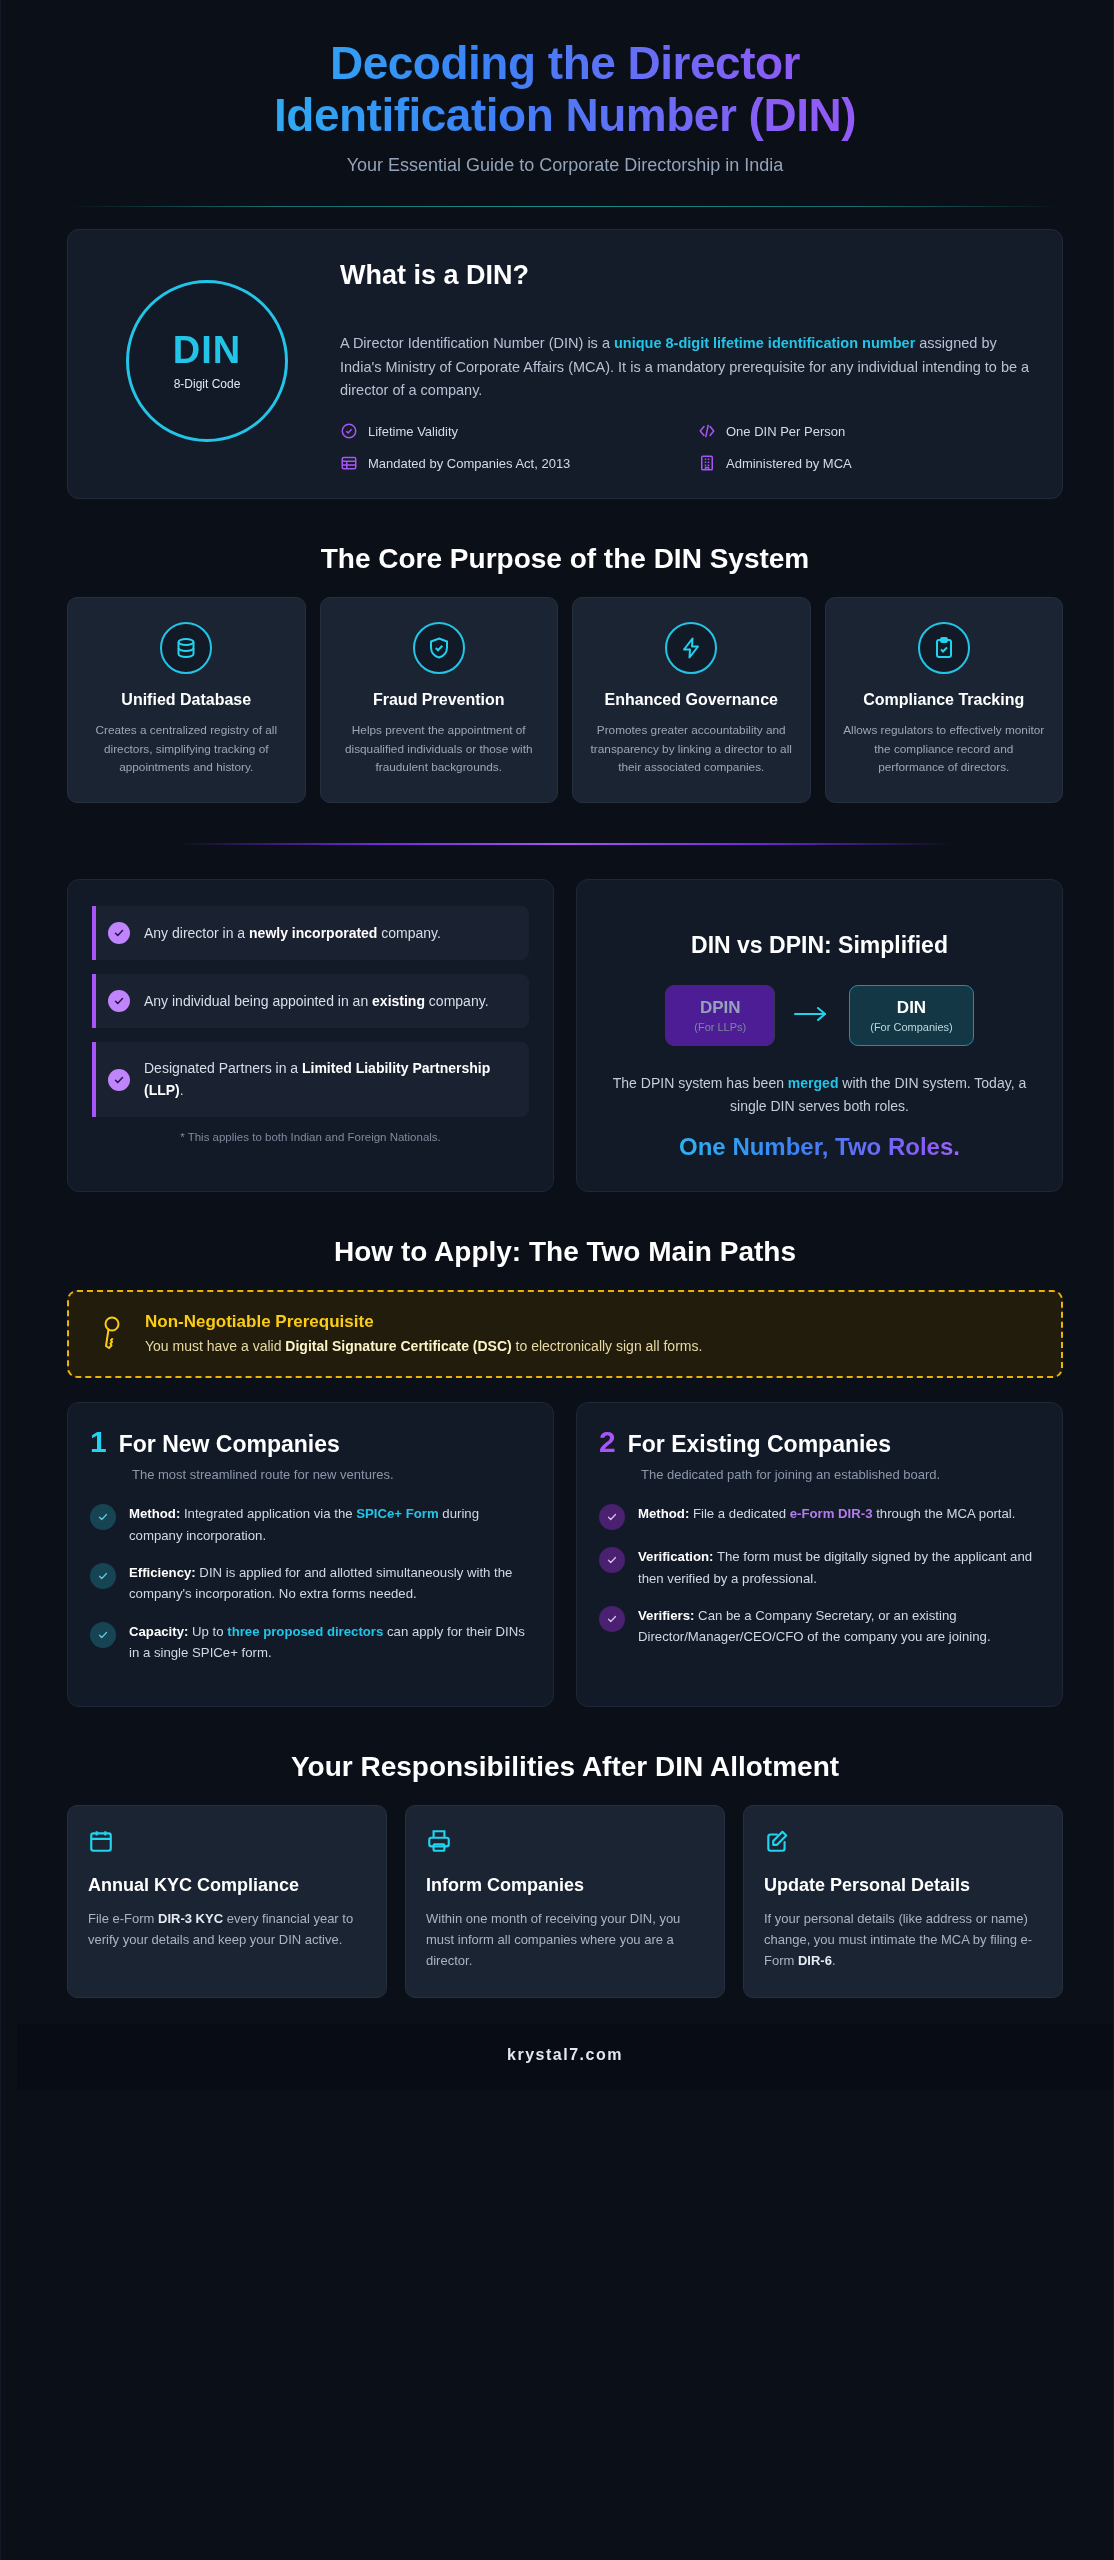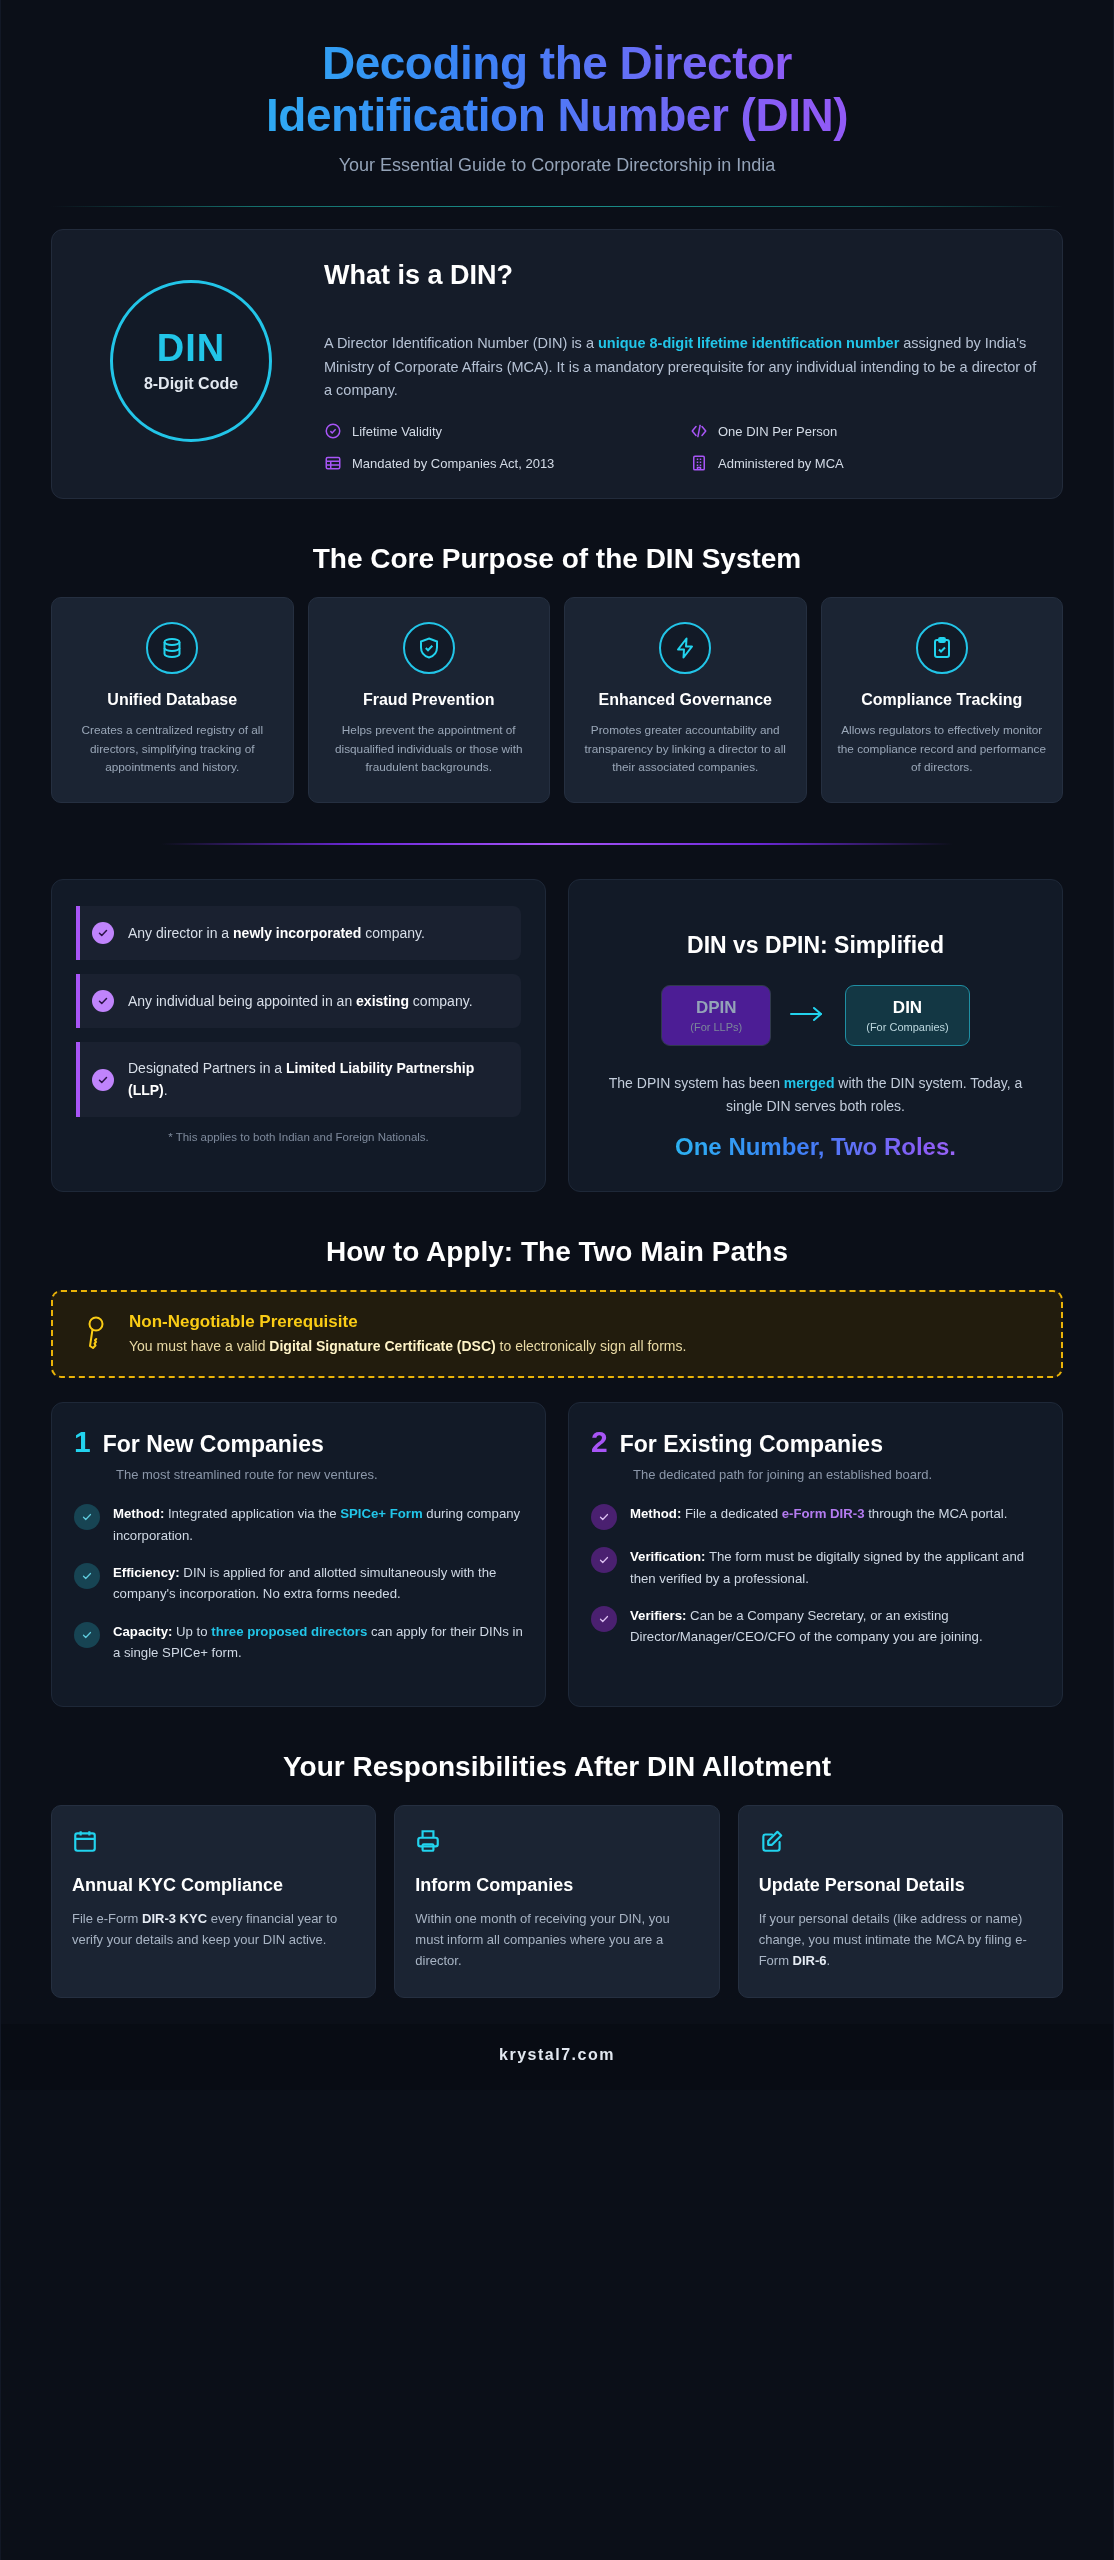--- a/index.html
+++ b/index.html
@@ -8,21 +8,21 @@
     font-family: "Liberation Sans", sans-serif;
   }
   .page {
     width: 1114px;
     min-height: 2560px;
     background: #0b0f18;
     margin: 0 auto;
     position: relative;
     border-left: 1px solid #121826;
     border-right: 1px solid #121826;
-    padding: 0 0 0 0;
+    padding: 0 0 0 16px;
     overflow: hidden;
   }
   .inner { padding: 0 50px; }
 
   
   .header { padding: 38px 50px 0; text-align: center; }
   .main-title {
     font-size: 46px;
     font-weight: bold;
     line-height: 1.12;
@@ -67,21 +67,21 @@
   
   .din-section { margin-top: 22px; display: flex; padding: 26px 24px; gap: 18px; align-items: flex-start; }
   .din-badge-wrap { width: 230px; display: flex; align-items: center; justify-content: center; padding-top: 24px;}
   .din-circle {
     width: 162px; height: 162px; border-radius: 50%;
     border: 3px solid #22c5e8;
     display: flex; flex-direction: column; align-items: center; justify-content: center;
     background: #121a27;
   }
   .din-circle .big { font-size: 38px; font-weight: bold; color: #22c5e8; letter-spacing: 1px; line-height:1; }
-  .din-circle .small { font-size: 16px; font-weight: bold; color: #e2e8f0; margin-top: 8px; }
+  .din-circle .small { font-size: 12px; font-weight: normal; color: #e2e8f0; margin-top: 8px; }
   .din-body { flex: 1; padding-top: 4px; }
   .din-body h2 { font-size: 27px; color: #ffffff; font-weight: bold; margin-bottom: 13px; }
   .din-body p { font-size: 14.5px; line-height: 1.62; color: #b6c2d4; margin-top: 41px; }
   .hl-cyan { color: #22c5e8; font-weight: bold; }
   .din-features {
     margin-top: 20px;
     display: grid; grid-template-columns: 1fr 1fr; gap: 14px 18px;
   }
   .feat { display: flex; align-items: center; gap: 10px; }
   .feat .ic { flex: 0 0 18px; width: 18px; height: 18px; color: #a855f7; display:flex; align-items:center; justify-content:center;}

